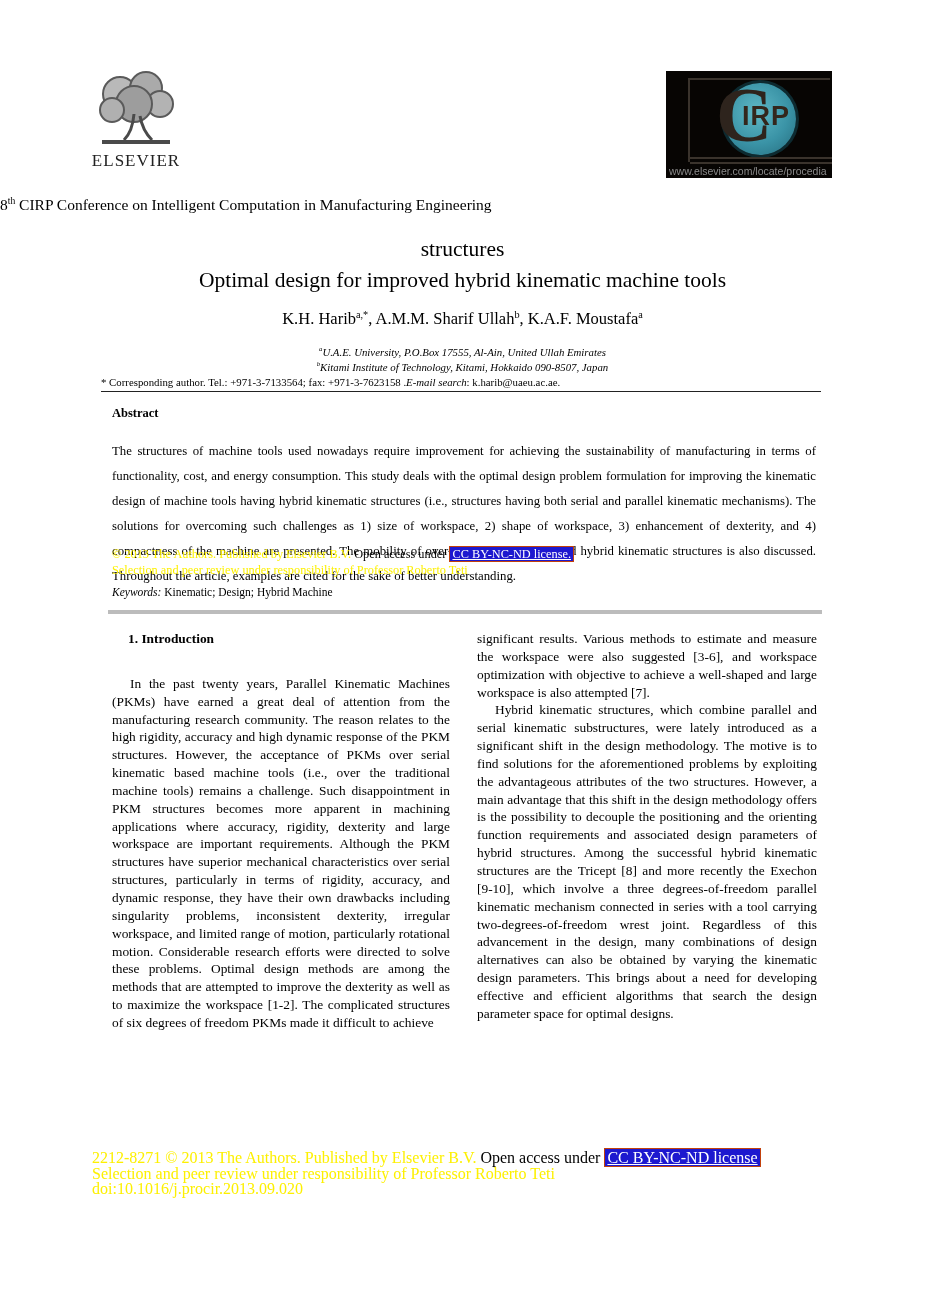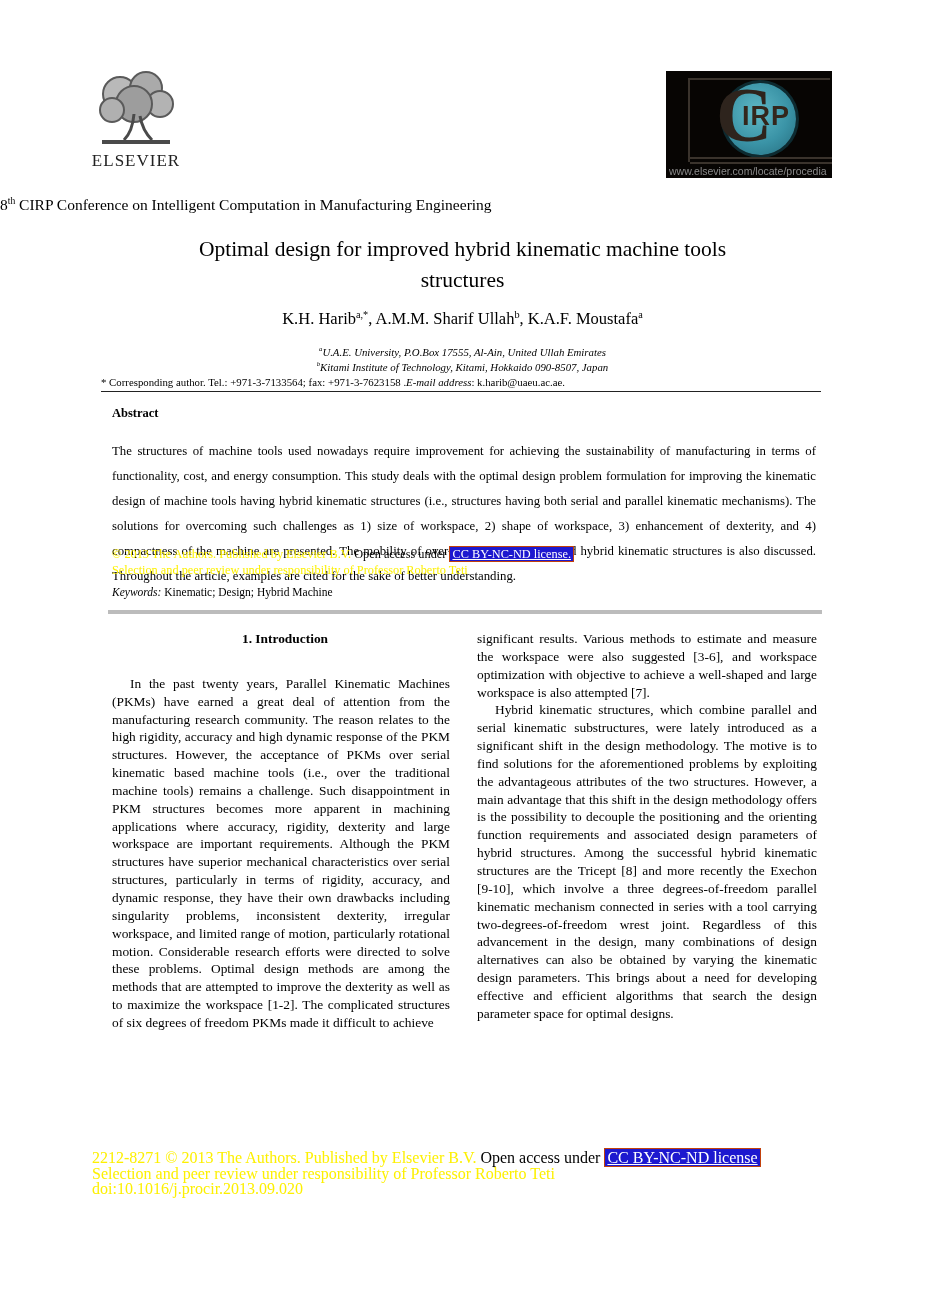--- a/index.html
+++ b/index.html
@@ -42,21 +42,21 @@
   #license-top{position:absolute;left:112px;top:546px;width:704px;font-size:12.3px;line-height:16px;}
   .yellowtxt{color:#fdf000;}
   .cc-box{background:#1d18cf;color:#ffffff;border:1px solid #c2410c;padding:0 2px;text-decoration:underline;cursor:pointer;}
   #keywords{position:absolute;left:112px;top:586px;width:704px;font-size:11.5px;}
   #keywords .kw-label{font-style:italic;}
   #grey-rule{position:absolute;left:108px;top:610px;width:714px;height:4px;background:#bcbcbc;}
   
   .col{position:absolute;top:630px;font-size:13.4px;line-height:17.85px;text-align:justify;}
   #col-left{left:112px;width:338px;}
   #col-right{left:477px;width:340px;}
-  #intro-heading{font-weight:bold;text-align:center;margin:0 0 27px 8px;font-size:13.4px;}
+  #intro-heading{font-weight:bold;text-align:left;margin:0 0 27px 16px;font-size:13.4px;}
   .indent{text-indent:18px;}
   .col p{margin:0;}
   
   #footer{position:absolute;left:92px;top:1150px;width:740px;font-size:16px;line-height:15.6px;}
 </style>
 </head>
 <body>
 
 <div id="page">
 
@@ -83,32 +83,32 @@
     <div id="cirp-c">C</div>
     <div id="cirp-irp">IRP</div>
     <div class="botline1"></div>
     <div class="botline2"></div>
     <div id="cirp-url">www.elsevier.com/locate/procedia</div>
   </div>
 
   <div id="conference"><span>8</span><sup>th</sup><span> CIRP Conference on Intelligent Computation in Manufacturing Engineering</span></div>
 
   <div id="paper-title">
+    <div>structures</div>
     <div>Optimal design for improved hybrid kinematic machine tools</div>
-    <div>structures</div>
   </div>
 
   <div id="authors"><span>K.H. Harib</span><sup>a,*</sup><span>, </span><span>A.M.M. Sharif Ullah</span><sup>b</sup><span>, </span><span>K.A.F. Moustafa</span><sup>a</sup></div>
 
   <div id="affiliations">
     <div><sup>a</sup><span>U.A.E. University, P.O.Box 17555, Al-Ain, United Ullah Emirates</span></div>
     <div><sup>b</sup><span>Kitami Institute of Technology, Kitami, Hokkaido 090-8507, Japan</span></div>
   </div>
 
-  <div id="correspondence"><span>* Corresponding author. Tel.: +971-3-7133564; fax: +971-3-7623158 .</span><i>E-mail address</i><span>: k.harib@uaeu.ac.ae.</span></div>
+  <div id="correspondence"><span>* Corresponding author. Tel.: +971-3-7133564; fax: +971-3-7623158 .</span><i>E-mail search</i><span>: k.harib@uaeu.ac.ae.</span></div>
   <div id="corr-rule"></div>
 
   <div id="abstract-heading">Abstract</div>
   <div id="abstract-text">The structures of machine tools used nowadays require improvement for achieving the sustainability of manufacturing in terms of functionality, cost, and energy consumption. This study deals with the optimal design problem formulation for improving the kinematic design of machine tools having hybrid kinematic structures (i.e., structures having both serial and parallel kinematic mechanisms). The solutions for overcoming such challenges as 1) size of workspace, 2) shape of workspace, 3) enhancement of dexterity, and 4) compactness of the machine are presented. The mobility of over-constrained parallel and hybrid kinematic structures is also discussed. Throughout the article, examples are cited for the sake of better understanding.</div>
 
   <div id="license-top">
     <div><span class="yellowtxt">© 2013 The Authors. Published by Elsevier B.V. </span><span>Open access under </span><span class="cc-box">CC BY-NC-ND license.</span></div>
     <div class="yellowtxt">Selection and peer review under responsibility of Professor Roberto Teti</div>
   </div>
 

